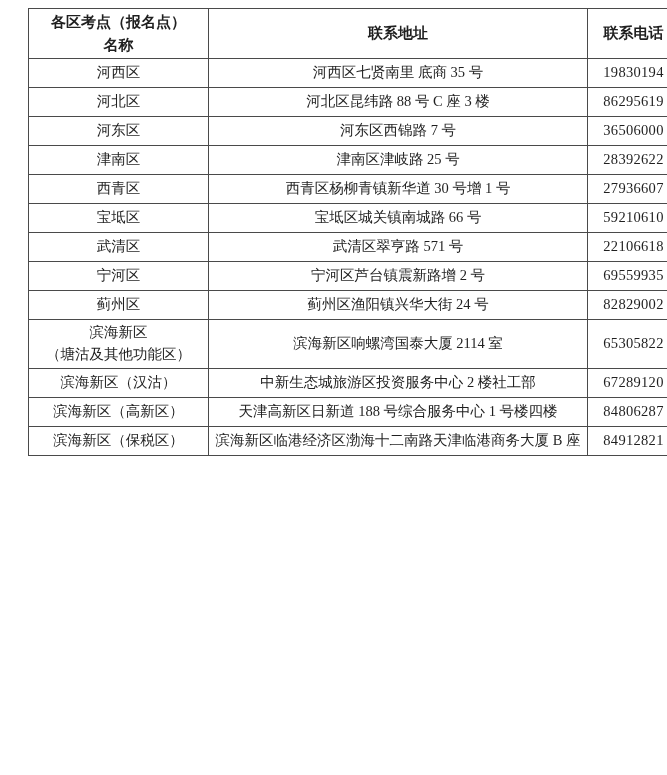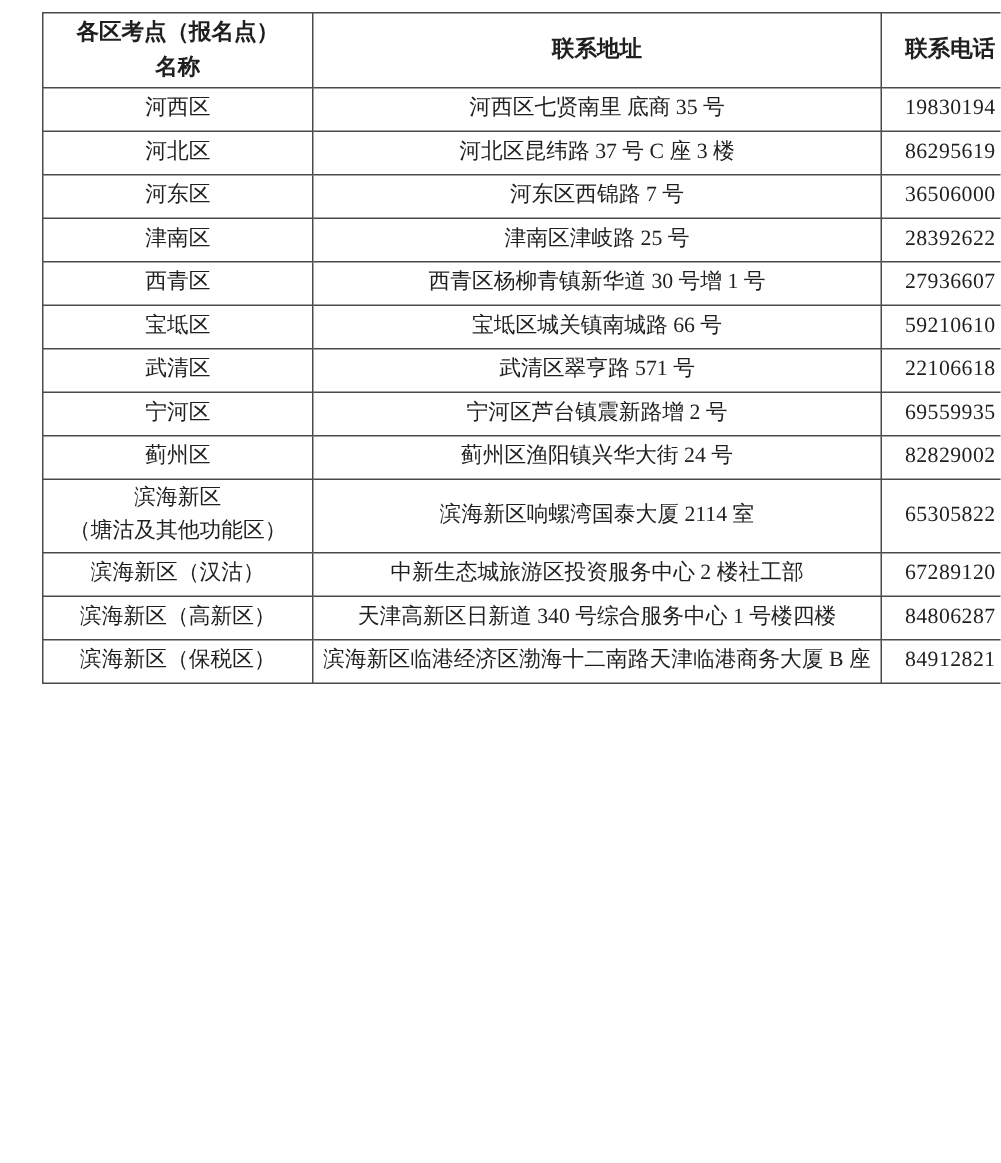--- a/index.html
+++ b/index.html
@@ -67,21 +67,21 @@
     <tbody>
 
   <tr>
     <td>河西区</td>
     <td>河西区七贤南里 底商 35 号</td>
     <td class="phone-cell">19830194</td>
   </tr>
 
   <tr>
     <td>河北区</td>
-    <td>河北区昆纬路 37 号 C 座 3 楼</td>
+    <td>河北区昆纬路 88 号 C 座 3 楼</td>
     <td class="phone-cell">86295619</td>
   </tr>
 
   <tr>
     <td>河东区</td>
     <td>河东区西锦路 7 号</td>
     <td class="phone-cell">36506000</td>
   </tr>
 
 
@@ -134,21 +134,21 @@
 
   <tr>
     <td>滨海新区（汉沽）</td>
     <td>中新生态城旅游区投资服务中心 2 楼社工部</td>
     <td class="phone-cell">67289120</td>
   </tr>
 
 
   <tr>
     <td>滨海新区（高新区）</td>
-    <td>天津高新区日新道 340 号综合服务中心 1 号楼四楼</td>
+    <td>天津高新区日新道 188 号综合服务中心 1 号楼四楼</td>
     <td class="phone-cell">84806287</td>
   </tr>
 
   <tr>
     <td>滨海新区（保税区）</td>
     <td>滨海新区临港经济区渤海十二南路天津临港商务大厦 B 座</td>
     <td class="phone-cell">84912821</td>
   </tr>
 
 </tbody>

